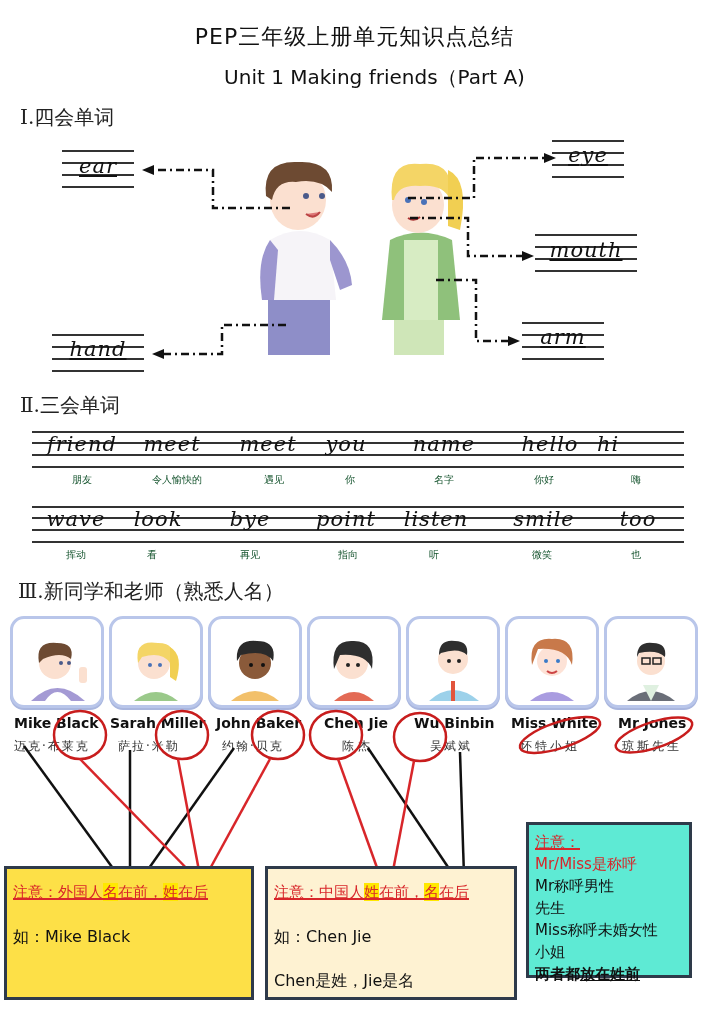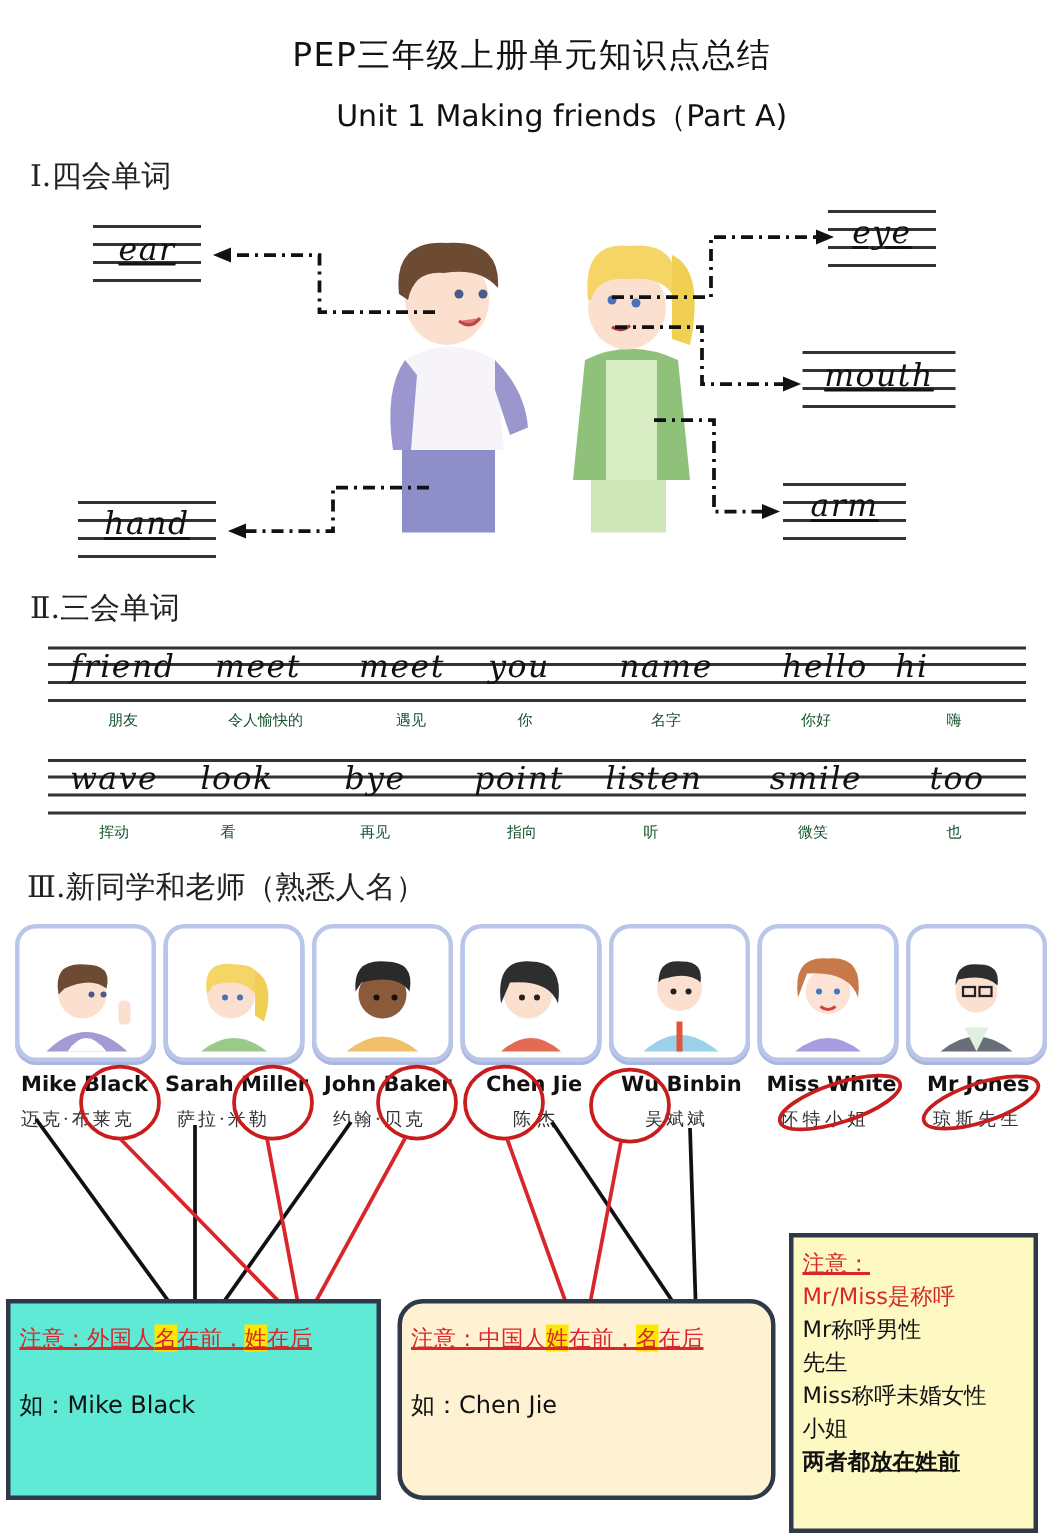--- a/index.html
+++ b/index.html
@@ -276,35 +276,36 @@
   </g>
   <g fill="#d8262a">
     <polygon points="198,882 188,874 196,868"></polygon>
     <polygon points="201,882 195,872 205,870"></polygon>
     <polygon points="205,882 202,870 212,874"></polygon>
     <polygon points="382,882 374,872 384,870"></polygon>
     <polygon points="390,882 387,870 397,872"></polygon>
   </g>
 </svg>
 
-<div class="box" style="left:4px;top:866px;width:250px;height:134px;background:#5eead4;">
+<div class="box" style="left:4px;top:866px;width:250px;height:134px;background:#fde047;">
   <div class="abs note-title" style="left:6px;top:14px;">
     <span>注意：外国人</span><span class="hl">名</span><span>在前，</span><span class="hl">姓</span><span>在后</span>
   </div>
   <div class="abs boxtxt" style="left:6px;top:58px;">如：Mike Black</div>
 </div>
 
-<div class="box" style="left:265px;top:866px;width:252px;height:134px;background:#fef2d2;border-radius:17px;">
+<div class="box" style="left:265px;top:866px;width:252px;height:134px;background:#fef2d2;">
   <div class="abs note-title" style="left:6px;top:14px;">
     <span>注意：中国人</span><span class="hl">姓</span><span>在前，</span><span class="hl">名</span><span>在后</span>
   </div>
   <div class="abs boxtxt" style="left:6px;top:58px;">如：Chen Jie</div>
-</div>
-
-<div class="box" style="left:526px;top:822px;width:166px;height:200px;background:#fef9c3;">
+  <div class="abs boxtxt" style="left:6px;top:102px;">Chen是姓，Jie是名</div>
+</div>
+
+<div class="box" style="left:526px;top:822px;width:166px;height:156px;background:#5eead4;">
   <div class="abs note-title" style="left:6px;top:8px;">注意：</div>
   <div class="abs" style="left:6px;top:30px;font-size:15px;color:#d8262a;white-space:nowrap;">Mr/Miss是称呼</div>
   <div class="abs" style="left:6px;top:52px;font-size:15px;white-space:nowrap;">Mr称呼男性</div>
   <div class="abs" style="left:6px;top:74px;font-size:15px;white-space:nowrap;">先生</div>
   <div class="abs" style="left:6px;top:96px;font-size:15px;white-space:nowrap;">Miss称呼未婚女性</div>
   <div class="abs" style="left:6px;top:118px;font-size:15px;white-space:nowrap;">小姐</div>
   <div class="abs" style="left:6px;top:140px;font-size:15px;white-space:nowrap;font-weight:bold;">
     <span>两者都</span><span style="text-decoration:underline;">放在姓前</span>
   </div>
 </div>

